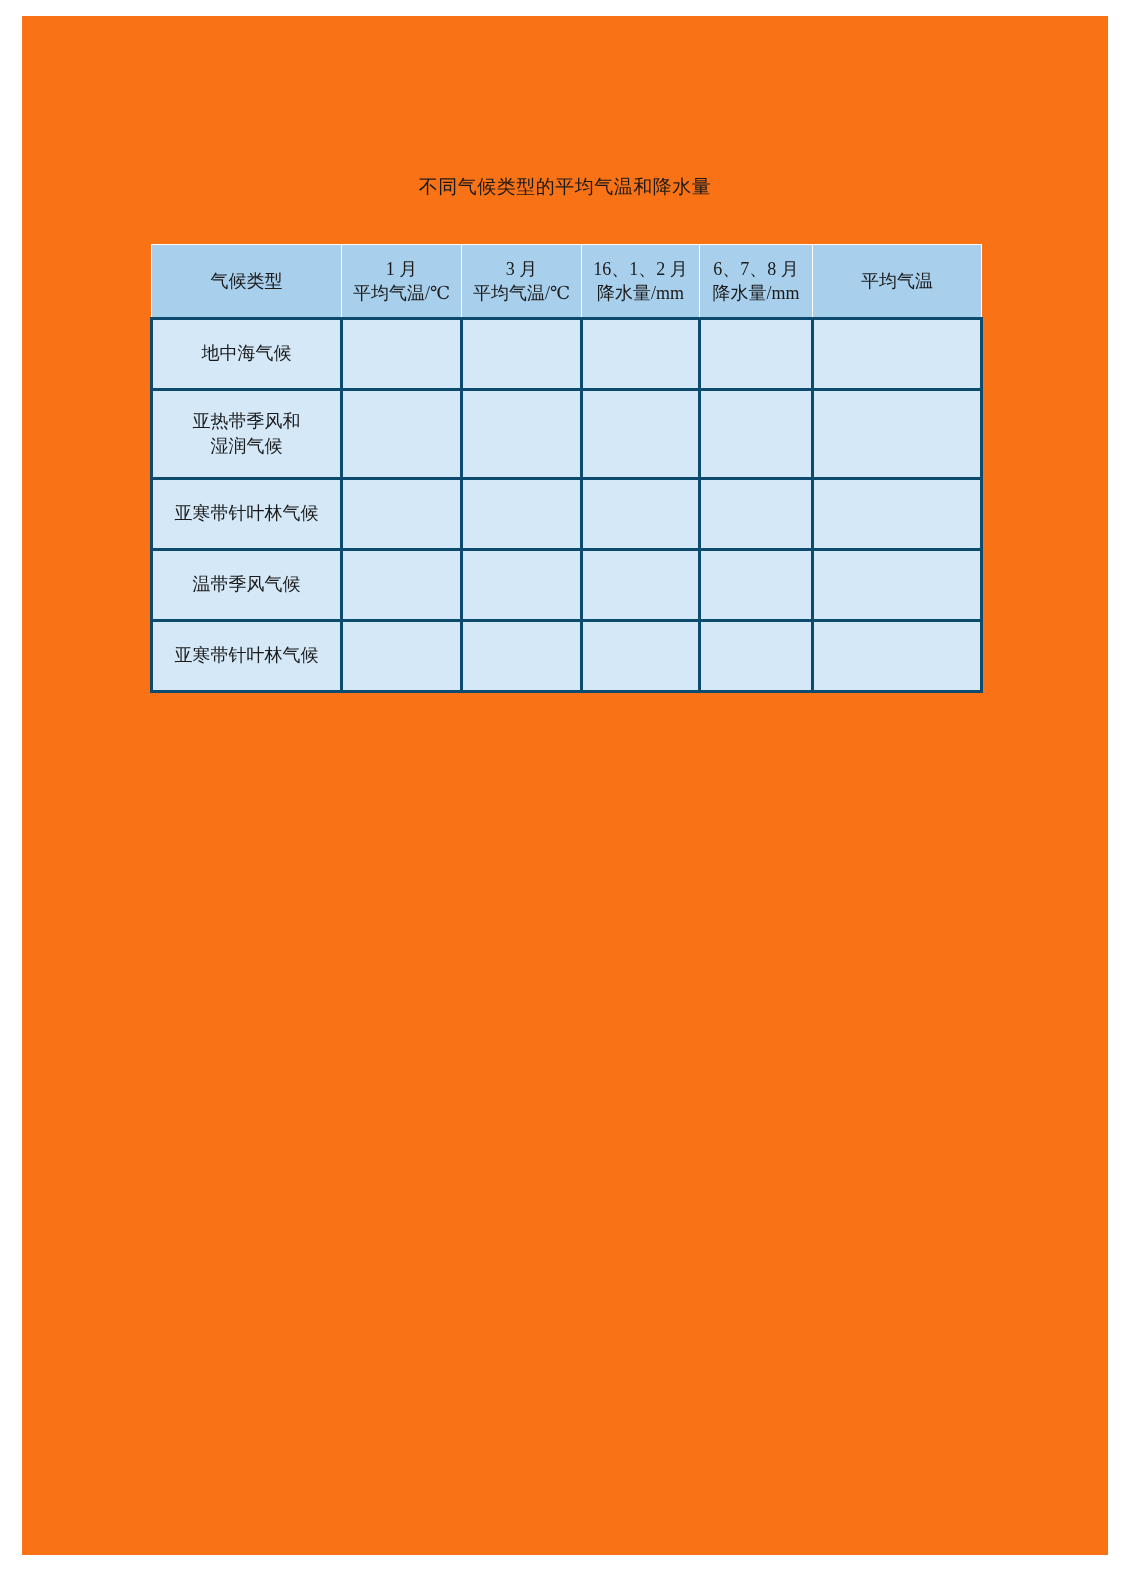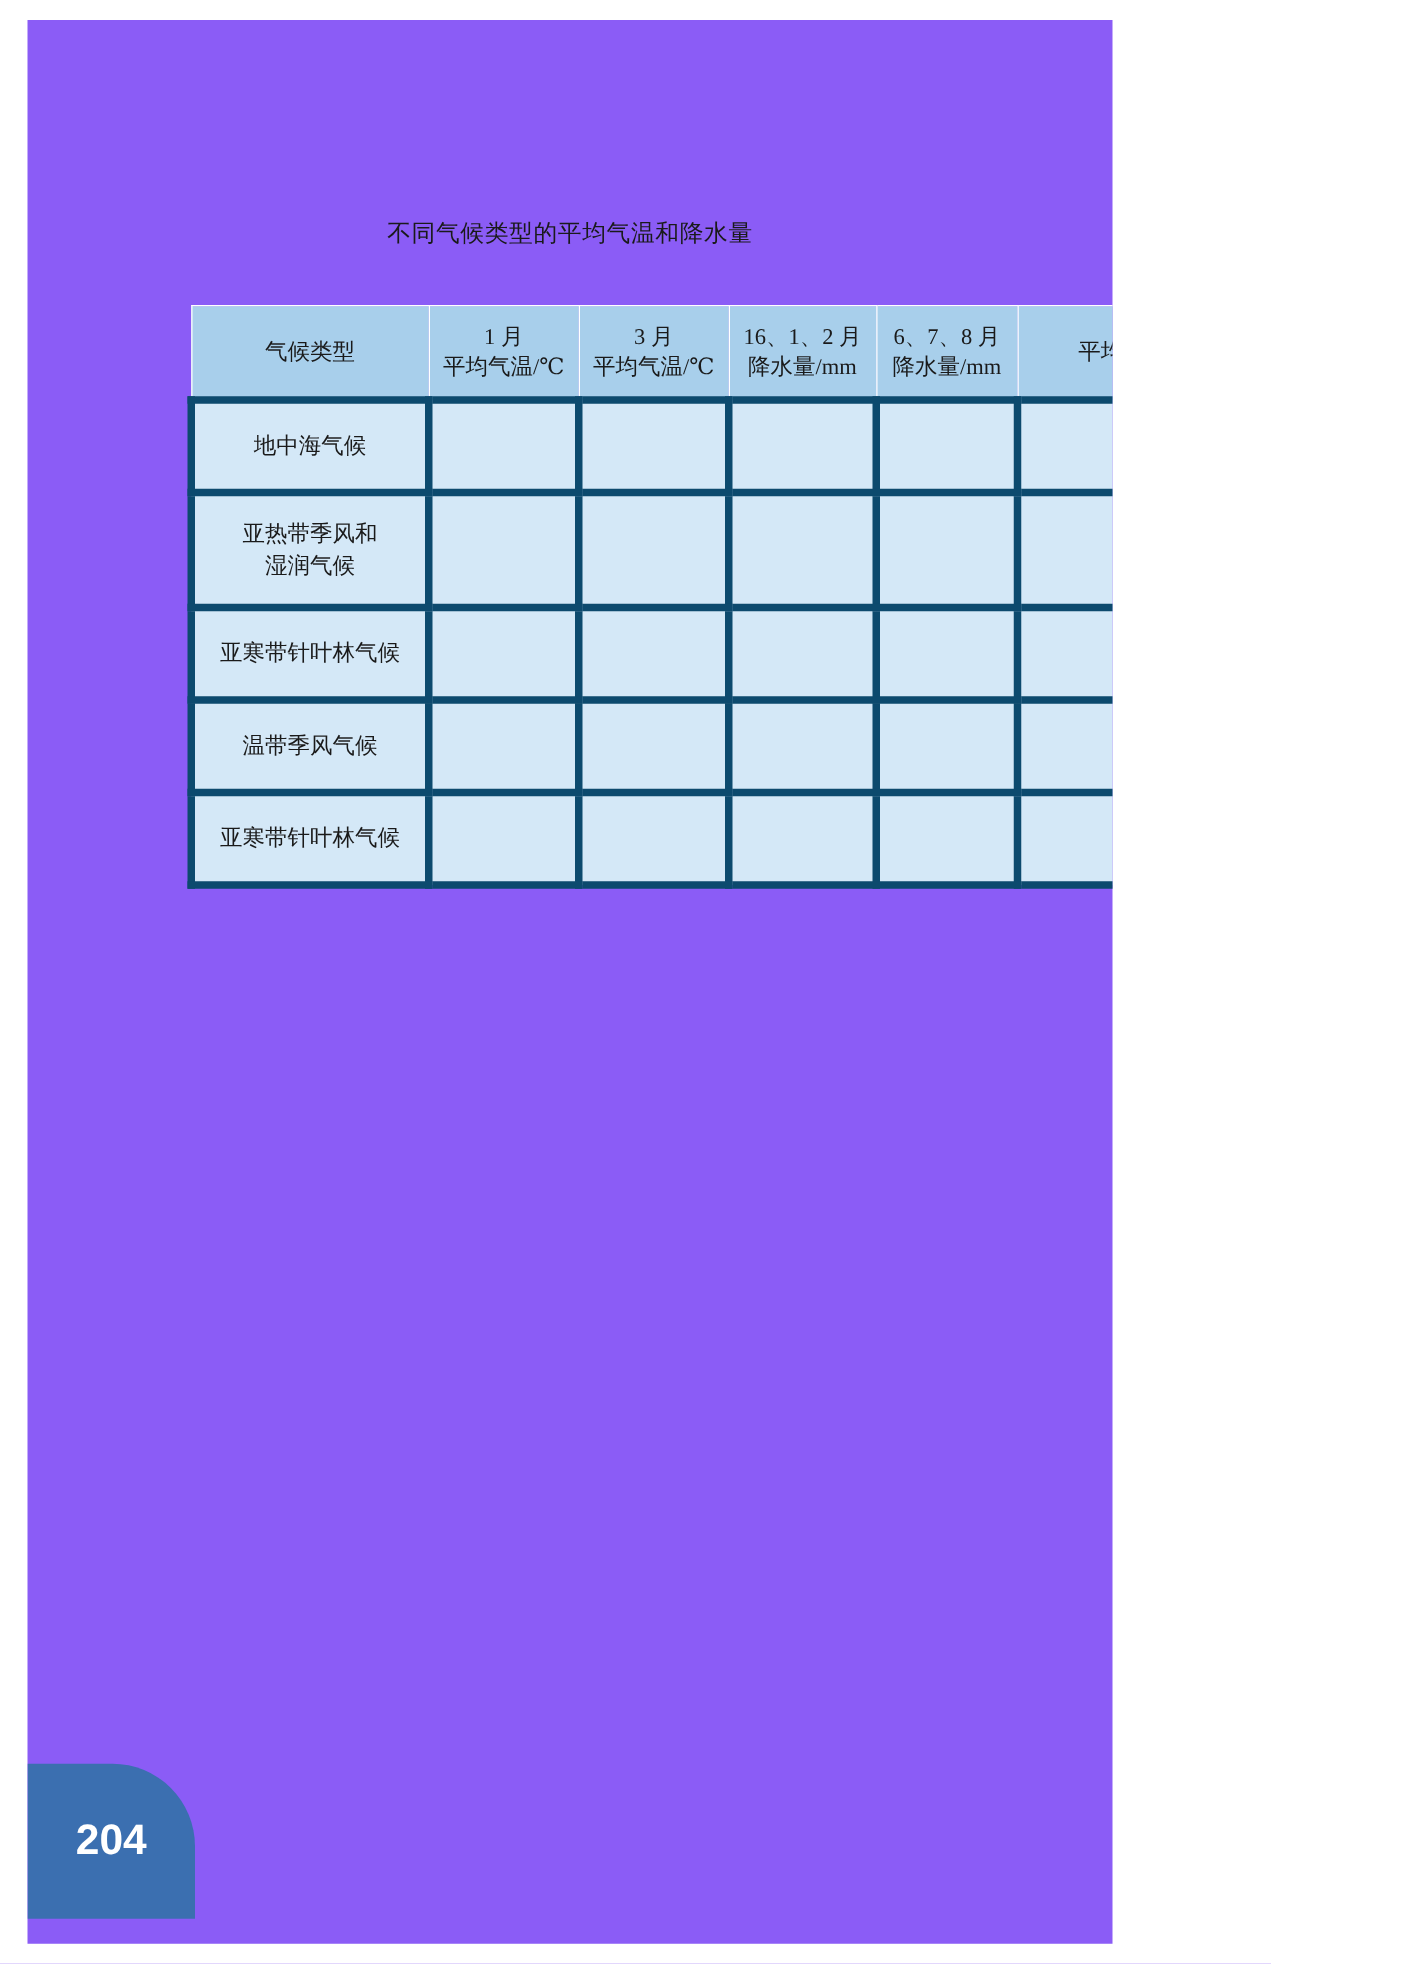--- a/index.html
+++ b/index.html
@@ -10,23 +10,23 @@
     width: 1129px;
     height: 1571px;
     background: #ffffff;
     font-family: "Liberation Serif", "DejaVu Serif", serif;
     overflow: hidden;
   }
   .page {
     position: absolute;
     left: 22px;
     top: 16px;
-    width: 868px;
+    width: 1086px;
     height: 1539px;
-    background: #8b5cf6;
+    background: #f97316;
     overflow: hidden;
   }
   .table-title {
     position: absolute;
     left: 0;
     top: 158px;
     width: 100%;
     text-align: center;
     font-size: 19px;
     color: #1a1a1a;
@@ -58,21 +58,21 @@
     font-weight: normal;
     font-size: 18px;
     color: #1a1a1a;
     line-height: 1.35;
     padding: 2px 2px;
     vertical-align: middle;
     text-align: center;
   }
   table.climate td {
     background: #d4e8f7;
-    border: 6px solid #0c4a6e;
+    border: 3px solid #0c4a6e;
     font-size: 18px;
     color: #1a1a1a;
     text-align: center;
     vertical-align: middle;
     line-height: 1.4;
     padding: 2px 6px;
   }
   table.climate tr.r-tall td { height: 82px; }
   table.climate tr.r-norm td { height: 64px; }
   .hdr-line { display: block; white-space: nowrap; }
@@ -181,17 +181,14 @@
           <td></td>
           <td></td>
           <td></td>
           <td></td>
           <td></td>
         </tr>
       </tbody>
     </table>
   </div>
 
-  <div class="page-number-tab">
-    <div class="num">204</div>
-  </div>
 
 </div>
 
 </body></html>

